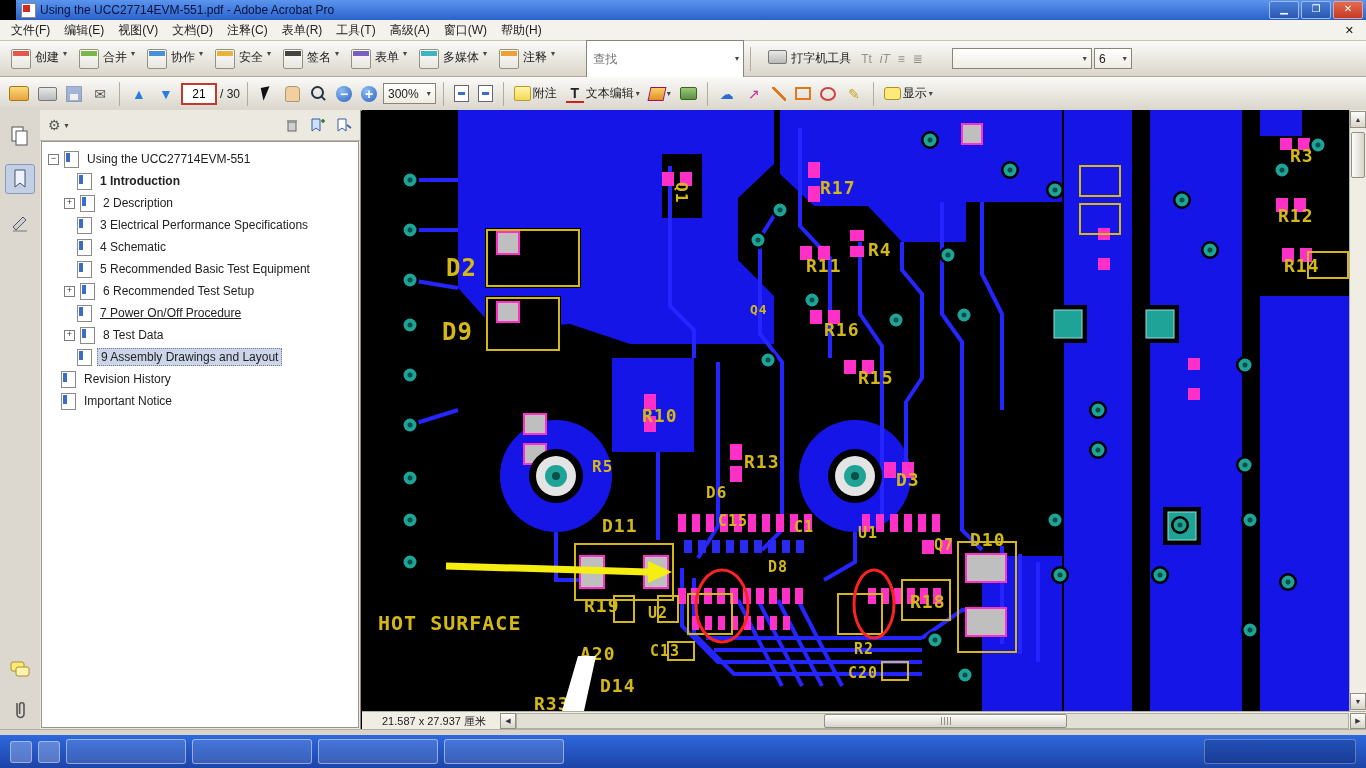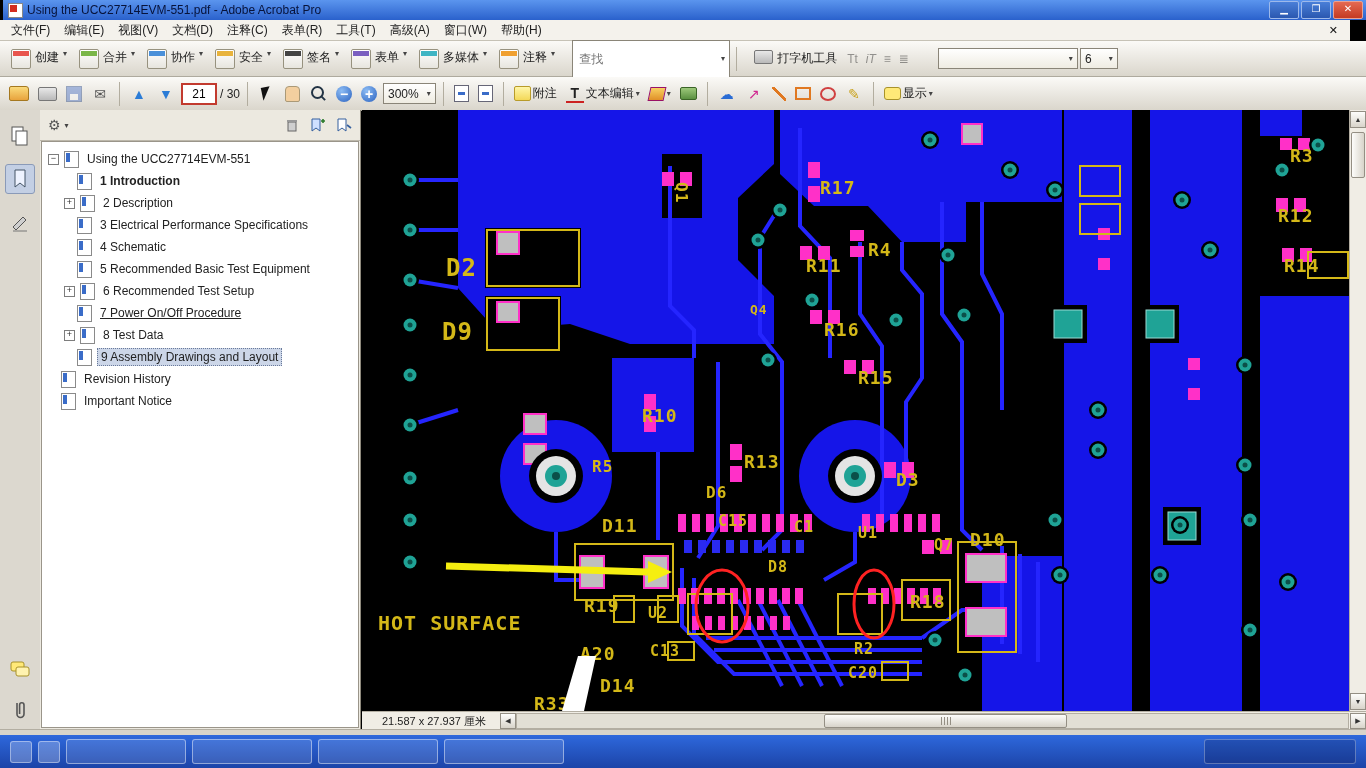--- a/index.html
+++ b/index.html
@@ -1,44 +1,44 @@
 <!DOCTYPE html>
 <html><head>
 <meta charset="utf-8">
 <style>
   html,body{margin:0;padding:0}
   body{width:1366px;height:768px;overflow:hidden;position:relative;background:#000;
        font-family:"Liberation Sans",sans-serif;font-size:12px;color:#222;-webkit-font-smoothing:antialiased}
   
-  .titlebar{position:absolute;left:3px;top:0;right:0;height:20px;
+  .titlebar{position:absolute;left:16px;top:0;right:0;height:20px;
     background:linear-gradient(#5b95ee,#2a61cc);display:flex;align-items:center;padding:0 3px;color:#07133a}
   .pdficon{width:13px;height:13px;background:#fff;border:1px solid #888;position:relative;margin:0 4px 0 2px}
   .pdficon::after{content:"";position:absolute;left:1px;top:1px;width:7px;height:7px;background:#d22c1f}
   .wtitle{font-size:12px;white-space:nowrap}
   .wbtns{margin-left:auto;display:flex;gap:2px}
   .wbtn{width:28px;height:16px;border:1px solid #9db9ea;border-radius:2px;
     background:linear-gradient(#4a7fd8,#2a58b0);color:#fff;font-size:10px;line-height:14px;text-align:center}
   .wbtn.close{background:linear-gradient(#e46a52,#c43a22);border-color:#e8a294}
   
-  .menubar{position:absolute;left:0;top:20px;right:16px;height:20px;background:#f4f2ec;
+  .menubar{position:absolute;left:0;top:20px;right:0;height:20px;background:#f4f2ec;
     border-bottom:1px solid #c6c2b6;display:flex;align-items:center;padding:0 4px}
   .mi{padding:2px 7px;white-space:nowrap}
   .menu-close{margin-left:auto;padding:0 8px;font-size:11px;color:#111}
   
   .tb{position:absolute;left:0;right:0;display:flex;align-items:center;padding:0 6px;
     background:linear-gradient(#fbfaf7,#dad6cc);border-bottom:1px solid #aeaa9e}
   .tb1{top:41px;height:35px;gap:2px}
   .tb2{top:77px;height:33px;gap:3px}
   .tbtn{display:flex;gap:4px;padding:3px 5px;border-radius:3px;white-space:nowrap}
   .tb1ic{width:18px;height:18px;background:linear-gradient(#fff,#e7e5de);border:1px solid #97927f;border-radius:2px;position:relative}
   .tb1ic::after{content:"";position:absolute;left:1px;right:1px;top:1px;height:5px;background:var(--c,#888)}
   .tlab{font-size:12px}
   .dd{font-size:8px;color:#444}
   .sep{width:1px;height:24px;background:#b2ad9f;margin:0 4px;flex:0 0 1px}
-  .findwrap{display:flex;align-items:center;border:1px solid #8a8578;background:#fff;height:20px;width:148px;padding:8px 4px;margin-left:10px}
+  .findwrap{display:flex;align-items:center;border:1px solid #8a8578;background:#fff;height:20px;width:148px;padding:8px 4px;margin-left:24px}
   .findwrap input{border:none;outline:none;width:100%;font-size:12px;font-family:inherit;background:transparent}
   .tibtn{display:flex;align-items:center;gap:2px;padding:2px 3px;border-radius:3px}
   .tibtn.dis{opacity:.45}
   .g{width:18px;height:17px;display:flex;align-items:center;justify-content:center;font-size:14px;position:relative;line-height:1}
   .g-folder-open-icon{background:linear-gradient(#fada7a,#e8a33d);border:1px solid #a5781f;border-radius:2px 3px 2px 2px;width:18px;height:13px}
   .g-printer-icon{background:linear-gradient(#e8e8e8,#b9b9b9);border:1px solid #777;width:17px;height:12px;border-radius:2px}
   .g-save-icon{background:#4a72c8;border:1px solid #2a4a88;width:14px;height:14px}
   .g-save-icon::after{content:"";position:absolute;left:3px;bottom:1px;width:8px;height:6px;background:#fff}
   .g-zoomc{border-radius:50%;background:radial-gradient(circle at 35% 30%,#8cbcf4,#2a62c0);color:#fff;font-weight:bold;width:16px;height:16px}
   .g-magnifier-icon::before{content:"";width:9px;height:9px;border:2px solid #234;border-radius:50%;position:absolute;left:2px;top:1px}

